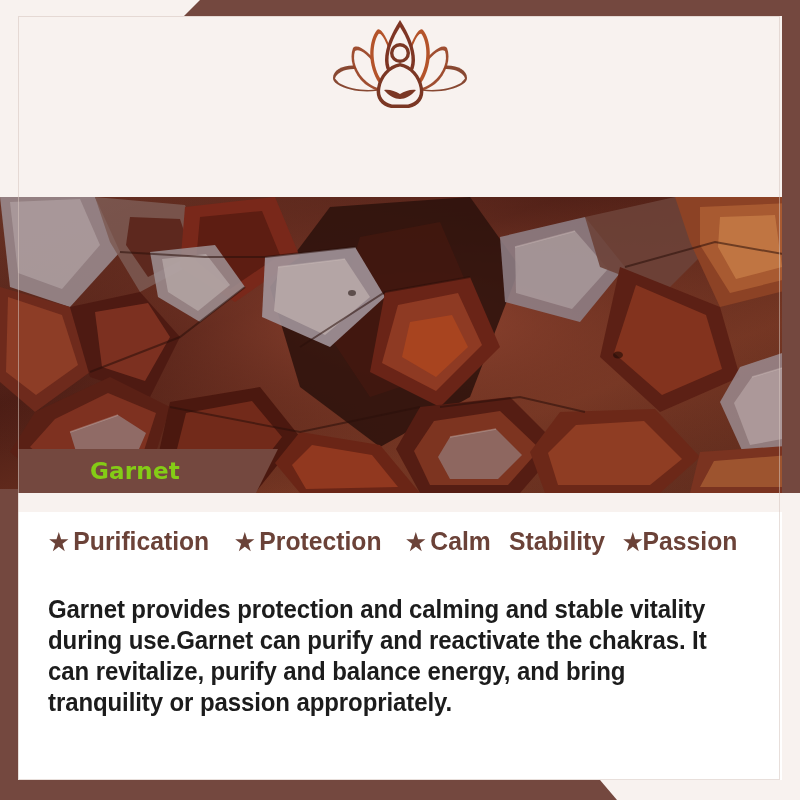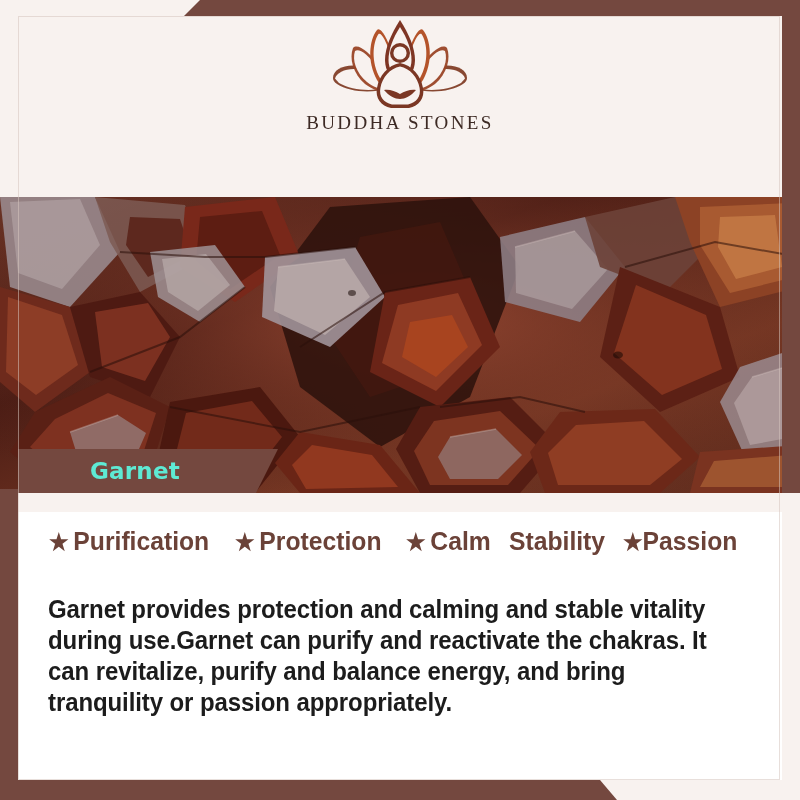--- a/index.html
+++ b/index.html
@@ -149,21 +149,21 @@
     clip-path: polygon(0 0, 260px 0, 238px 44px, 0 44px);
     display: flex;
     align-items: center;
     z-index: 3;
   }
   .name-text {
     padding-left: 72px;
     font-family: "DejaVu Sans", sans-serif;
     font-weight: bold;
     font-size: 23px;
-    color: #5eead4;
+    color: #84cc16;
     letter-spacing: 0.2px;
   }
 
   
   .content {
     position: absolute;
     left: 18px;
     top: 493px;
     width: 764px;
     height: 287px;
@@ -258,21 +258,20 @@
 
           <circle cx="85" cy="35" r="10" fill="#7b3724"></circle>
           <circle cx="85" cy="35" r="6.6" fill="#f8f2ef"></circle>
 
           <path d="M85 45 C73 47 64 58 62 70 C60 80 66 88 76 90 L94 90 C104 88 110 80 108 70 C106 58 97 47 85 45 Z" fill="#7b3724"></path>
           <path d="M85 48.6 C75 50.4 67.2 59.6 65.4 70 C63.8 78.4 68.6 84.8 77 86.4 L93 86.4 C101.4 84.8 106.2 78.4 104.6 70 C102.8 59.6 95 50.4 85 48.6 Z" fill="#f8f2ef"></path>
 
           <path d="M69 72 C74 78 80 81 85 81 C90 81 96 78 101 72 C96 71 90 73 85 76 C80 73 74 71 69 72 Z" fill="#7b3724"></path>
         </g>
       </svg>
-      <span class="logo-word">BUDDHA STONES</span>
     </div>
   </div>
 
 
   <div class="photo">
     <svg viewBox="0 0 800 296" preserveAspectRatio="none" aria-hidden="true">
       <defs>
         <linearGradient id="bgG" x1="0" y1="0" x2="1" y2="1">
           <stop offset="0%" stop-color="#6e3526"></stop>
           <stop offset="35%" stop-color="#4c1d15"></stop>

